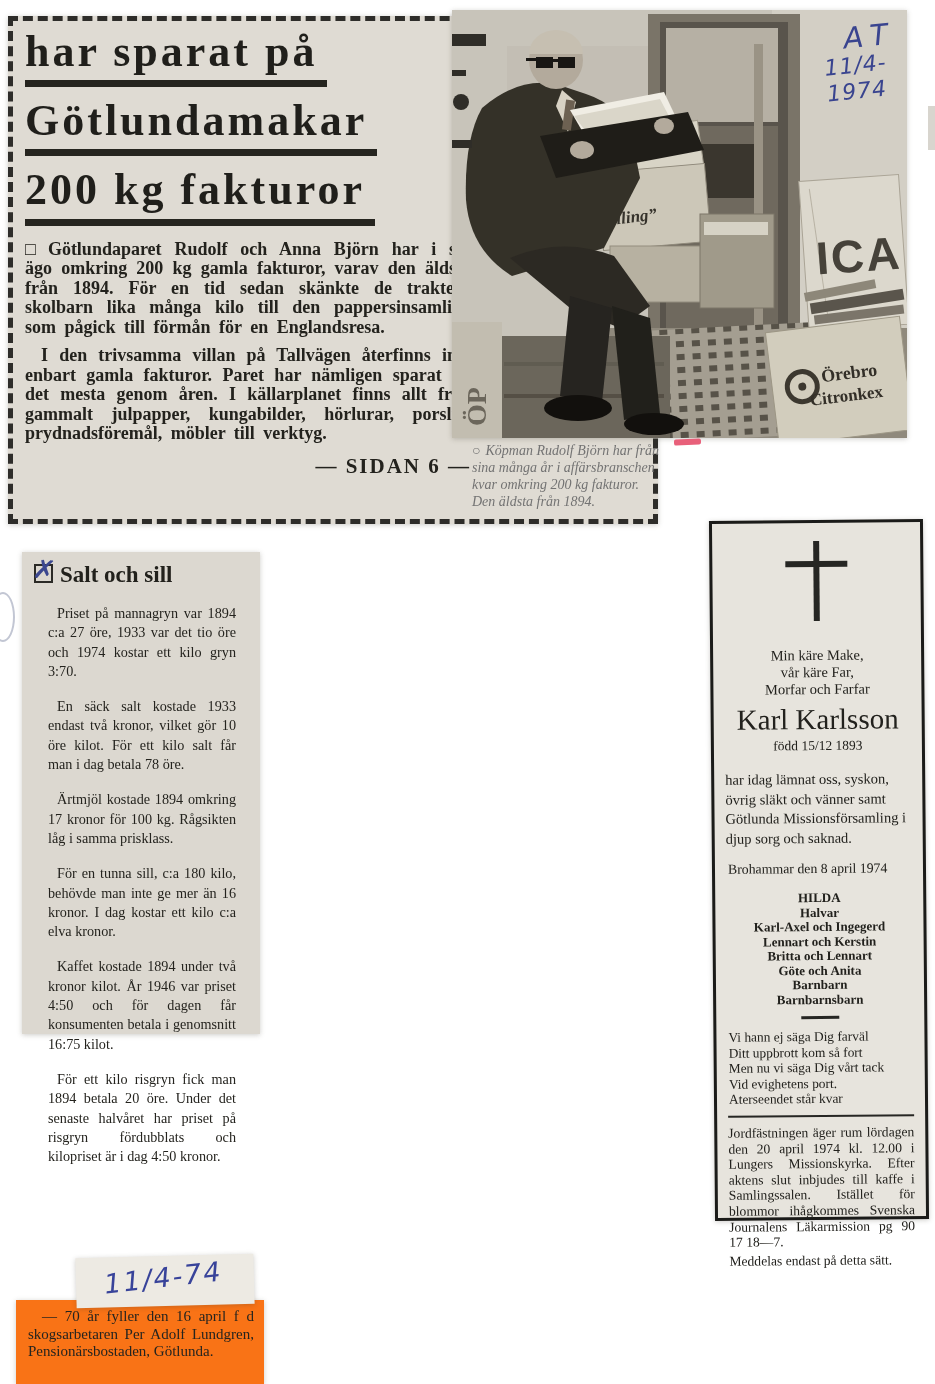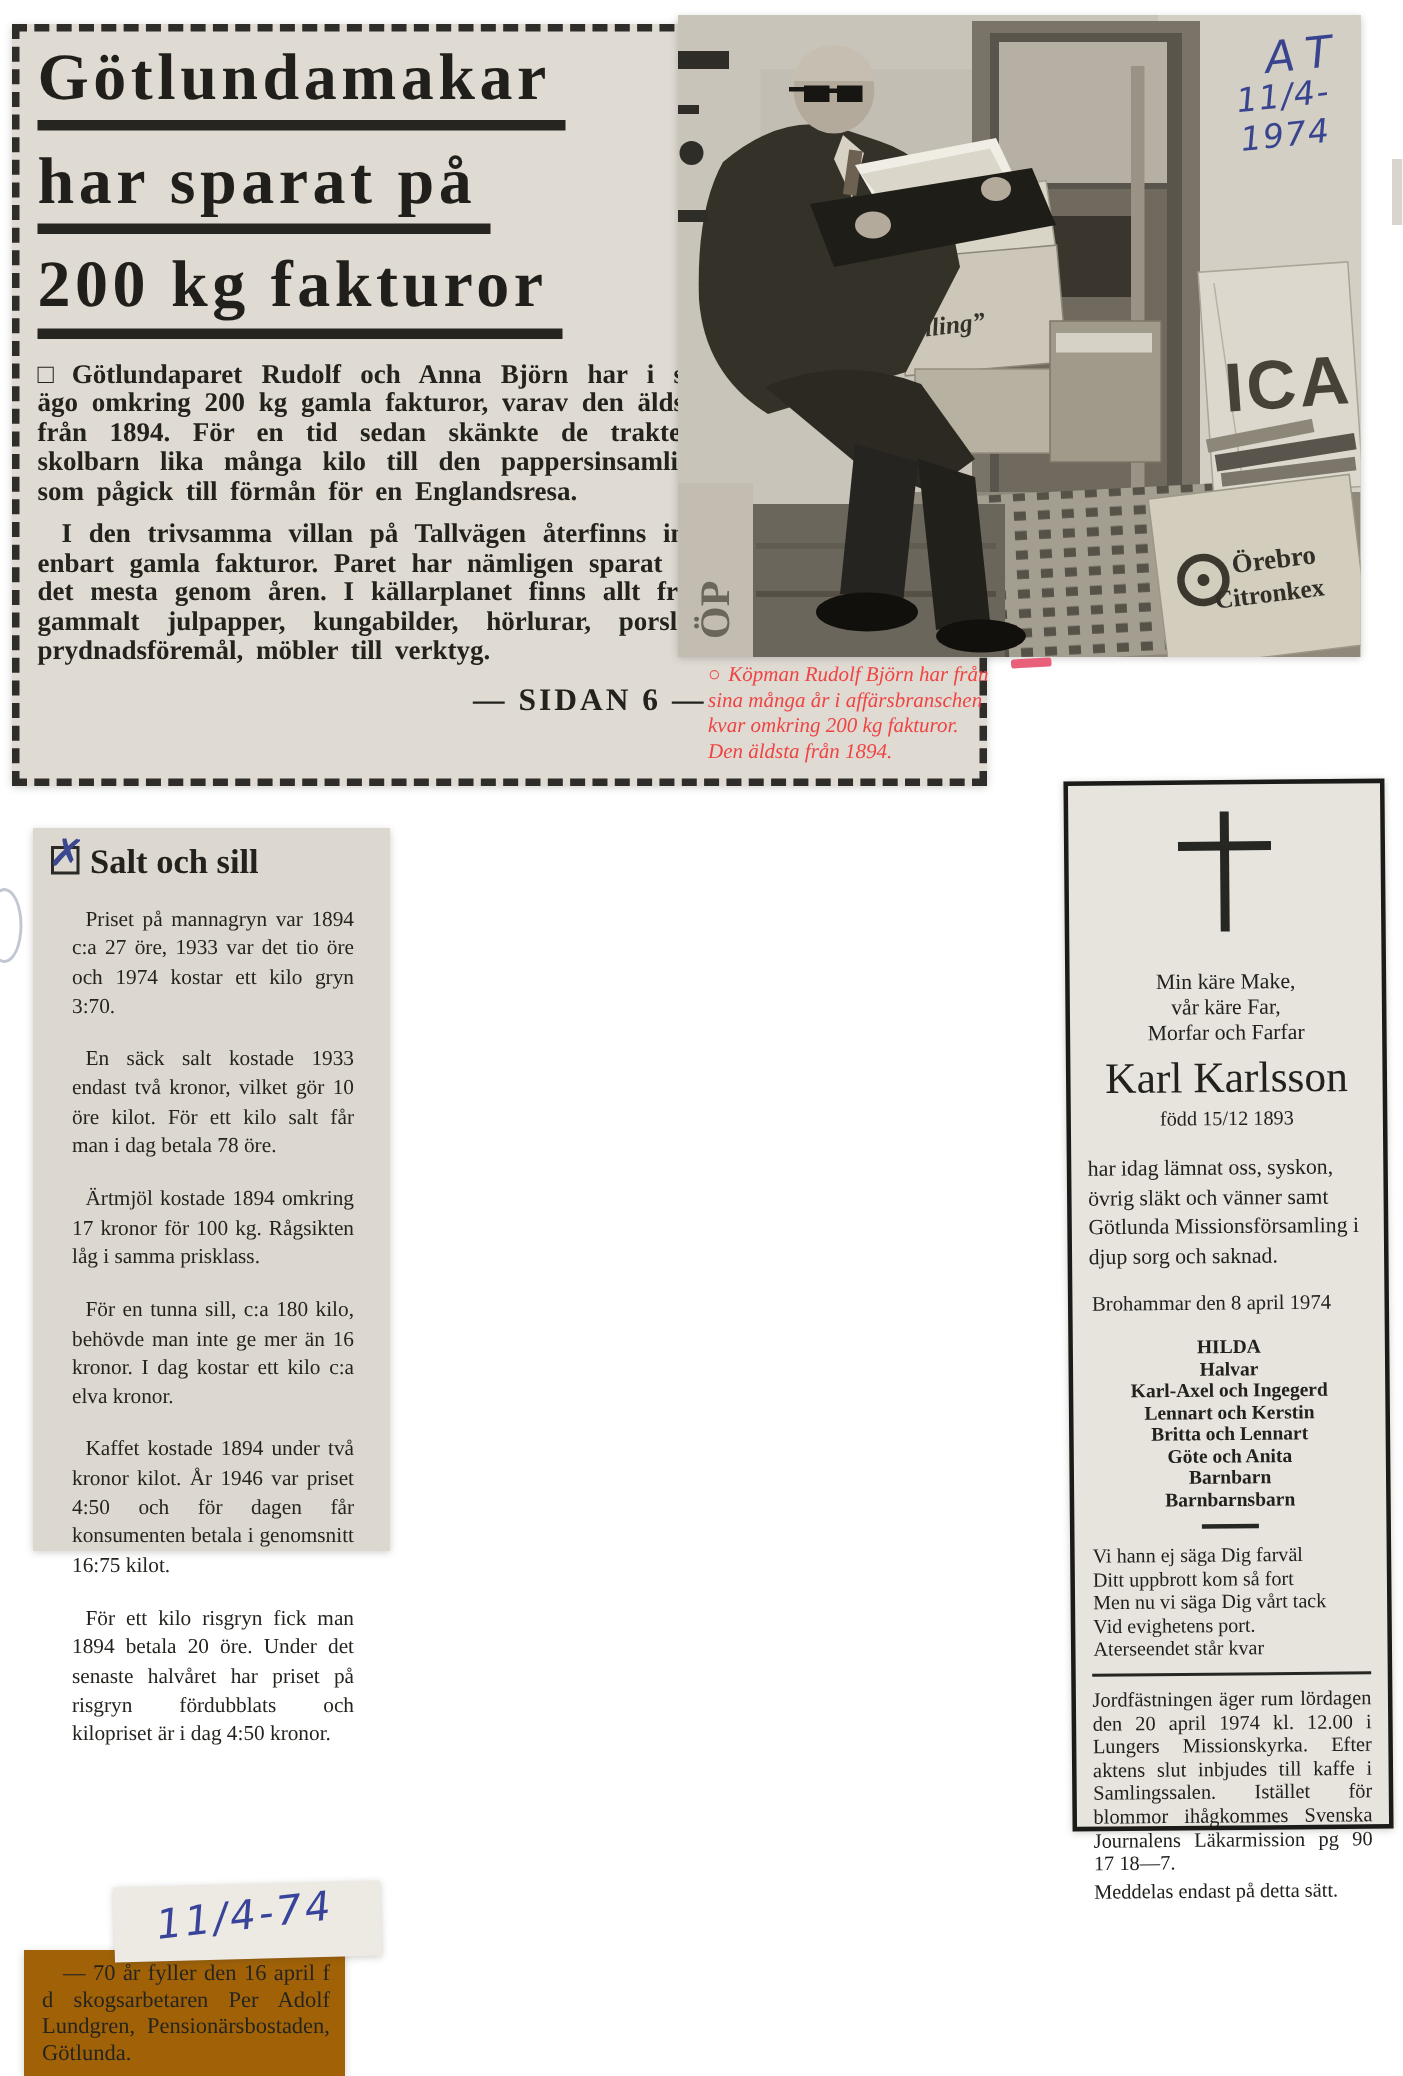--- a/index.html
+++ b/index.html
@@ -22,21 +22,21 @@
       color:#23221d;text-align:justify;word-spacing:4px;}
   .main-par.indent{text-indent:16px;}
   .lead-sq{display:inline-block;margin-right:12px;font-weight:bold;}
   .sidan{margin-top:10px;text-align:right;font-size:21px;font-weight:bold;
       letter-spacing:2px;color:#23221d;}
 
   
   .photo{left:452px;top:10px;width:455px;height:428px;background:#c8c4ba;z-index:2;}
   .photo svg{display:block;}
   .caption{position:absolute;left:472px;top:442px;width:188px;z-index:1;
-      font-style:italic;font-size:14px;line-height:17px;color:#ef4444;}
+      font-style:italic;font-size:14px;line-height:17px;color:#737373;}
   .caption .cmark{font-style:normal;margin-right:5px;}
   .redmark{position:absolute;left:674px;top:439px;width:27px;height:6px;
       background:#e8607a;transform:rotate(-3deg);z-index:3;border-radius:2px;}
   .handnote{position:absolute;left:824px;top:20px;z-index:4;color:#39448f;
       font-family:"DejaVu Sans",sans-serif;font-style:italic;
       transform:rotate(-6deg);}
   .handnote .l1{font-size:29px;letter-spacing:9px;margin-left:22px;line-height:30px;}
   .handnote .l2{font-size:22px;letter-spacing:1px;line-height:26px;}
 
   
@@ -68,41 +68,41 @@
   .obit-rule{border-top:2px solid #262623;margin:6px 0 8px 0;}
   .obit-funeral{font-size:13.6px;line-height:15.6px;text-align:justify;margin:0 0 3px 0;}
   .obit-close{font-size:13.6px;margin:0;}
 
   
   .strip-hand{left:76px;top:1256px;width:178px;height:50px;background:#edeae3;
       transform:rotate(-1.5deg);z-index:2;}
   .strip-hand .hw{position:absolute;left:28px;top:6px;font-size:27px;color:#38439a;
       font-family:"DejaVu Sans",sans-serif;font-style:italic;transform:rotate(-5deg);
       letter-spacing:2px;}
-  .clip-bday{left:16px;top:1300px;width:214px;height:84px;background:#a16207;
+  .clip-bday{left:16px;top:1300px;width:248px;height:84px;background:#f97316;
       box-sizing:border-box;padding:8px 10px 0 12px;}
   .bday-text{margin:0;font-size:15px;line-height:17.5px;color:#25241f;
       text-align:justify;text-indent:14px;}
 
   
   .pen-arc{position:absolute;left:-9px;top:592px;width:20px;height:46px;
       border:2px solid #9aa0b5;border-radius:50%;opacity:.6;}
   .edge-sliver{position:absolute;left:928px;top:106px;width:7px;height:44px;
       background:#d8d5ce;}
 </style>
 </head>
 <body>
 
 <div class="page">
 
   <section class="clip clip-main">
     <div class="main-col">
       <h1 style="margin:0 0 14px 0;">
+        <span class="hl-line"><span>har sparat på</span></span>
         <span class="hl-line"><span>Götlundamakar</span></span>
-        <span class="hl-line"><span>har sparat på</span></span>
         <span class="hl-line"><span>200 kg fakturor</span></span>
       </h1>
       <p class="main-par"><span class="lead-sq">□</span><span>Götlundaparet Rudolf och Anna Björn har i sin ägo omkring 200 kg gamla fakturor, varav den äldsta från 1894. För en tid sedan skänkte de traktens skolbarn lika många kilo till den pappersinsamling som pågick till förmån för en Englandsresa.</span></p>
       <p class="main-par indent">I den trivsamma villan på Tallvägen återfinns inte enbart gamla fakturor. Paret har nämligen sparat på det mesta genom åren. I källarplanet finns allt från gammalt julpapper, kungabilder, hörlurar, porslin, prydnadsföremål, möbler till verktyg.</p>
       <div class="sidan">— SIDAN 6 —</div>
     </div>
   </section>
 
   <figure class="clip photo" style="margin:0;">
     <svg width="455" height="428" viewBox="0 0 455 428" xmlns="http://www.w3.org/2000/svg">

